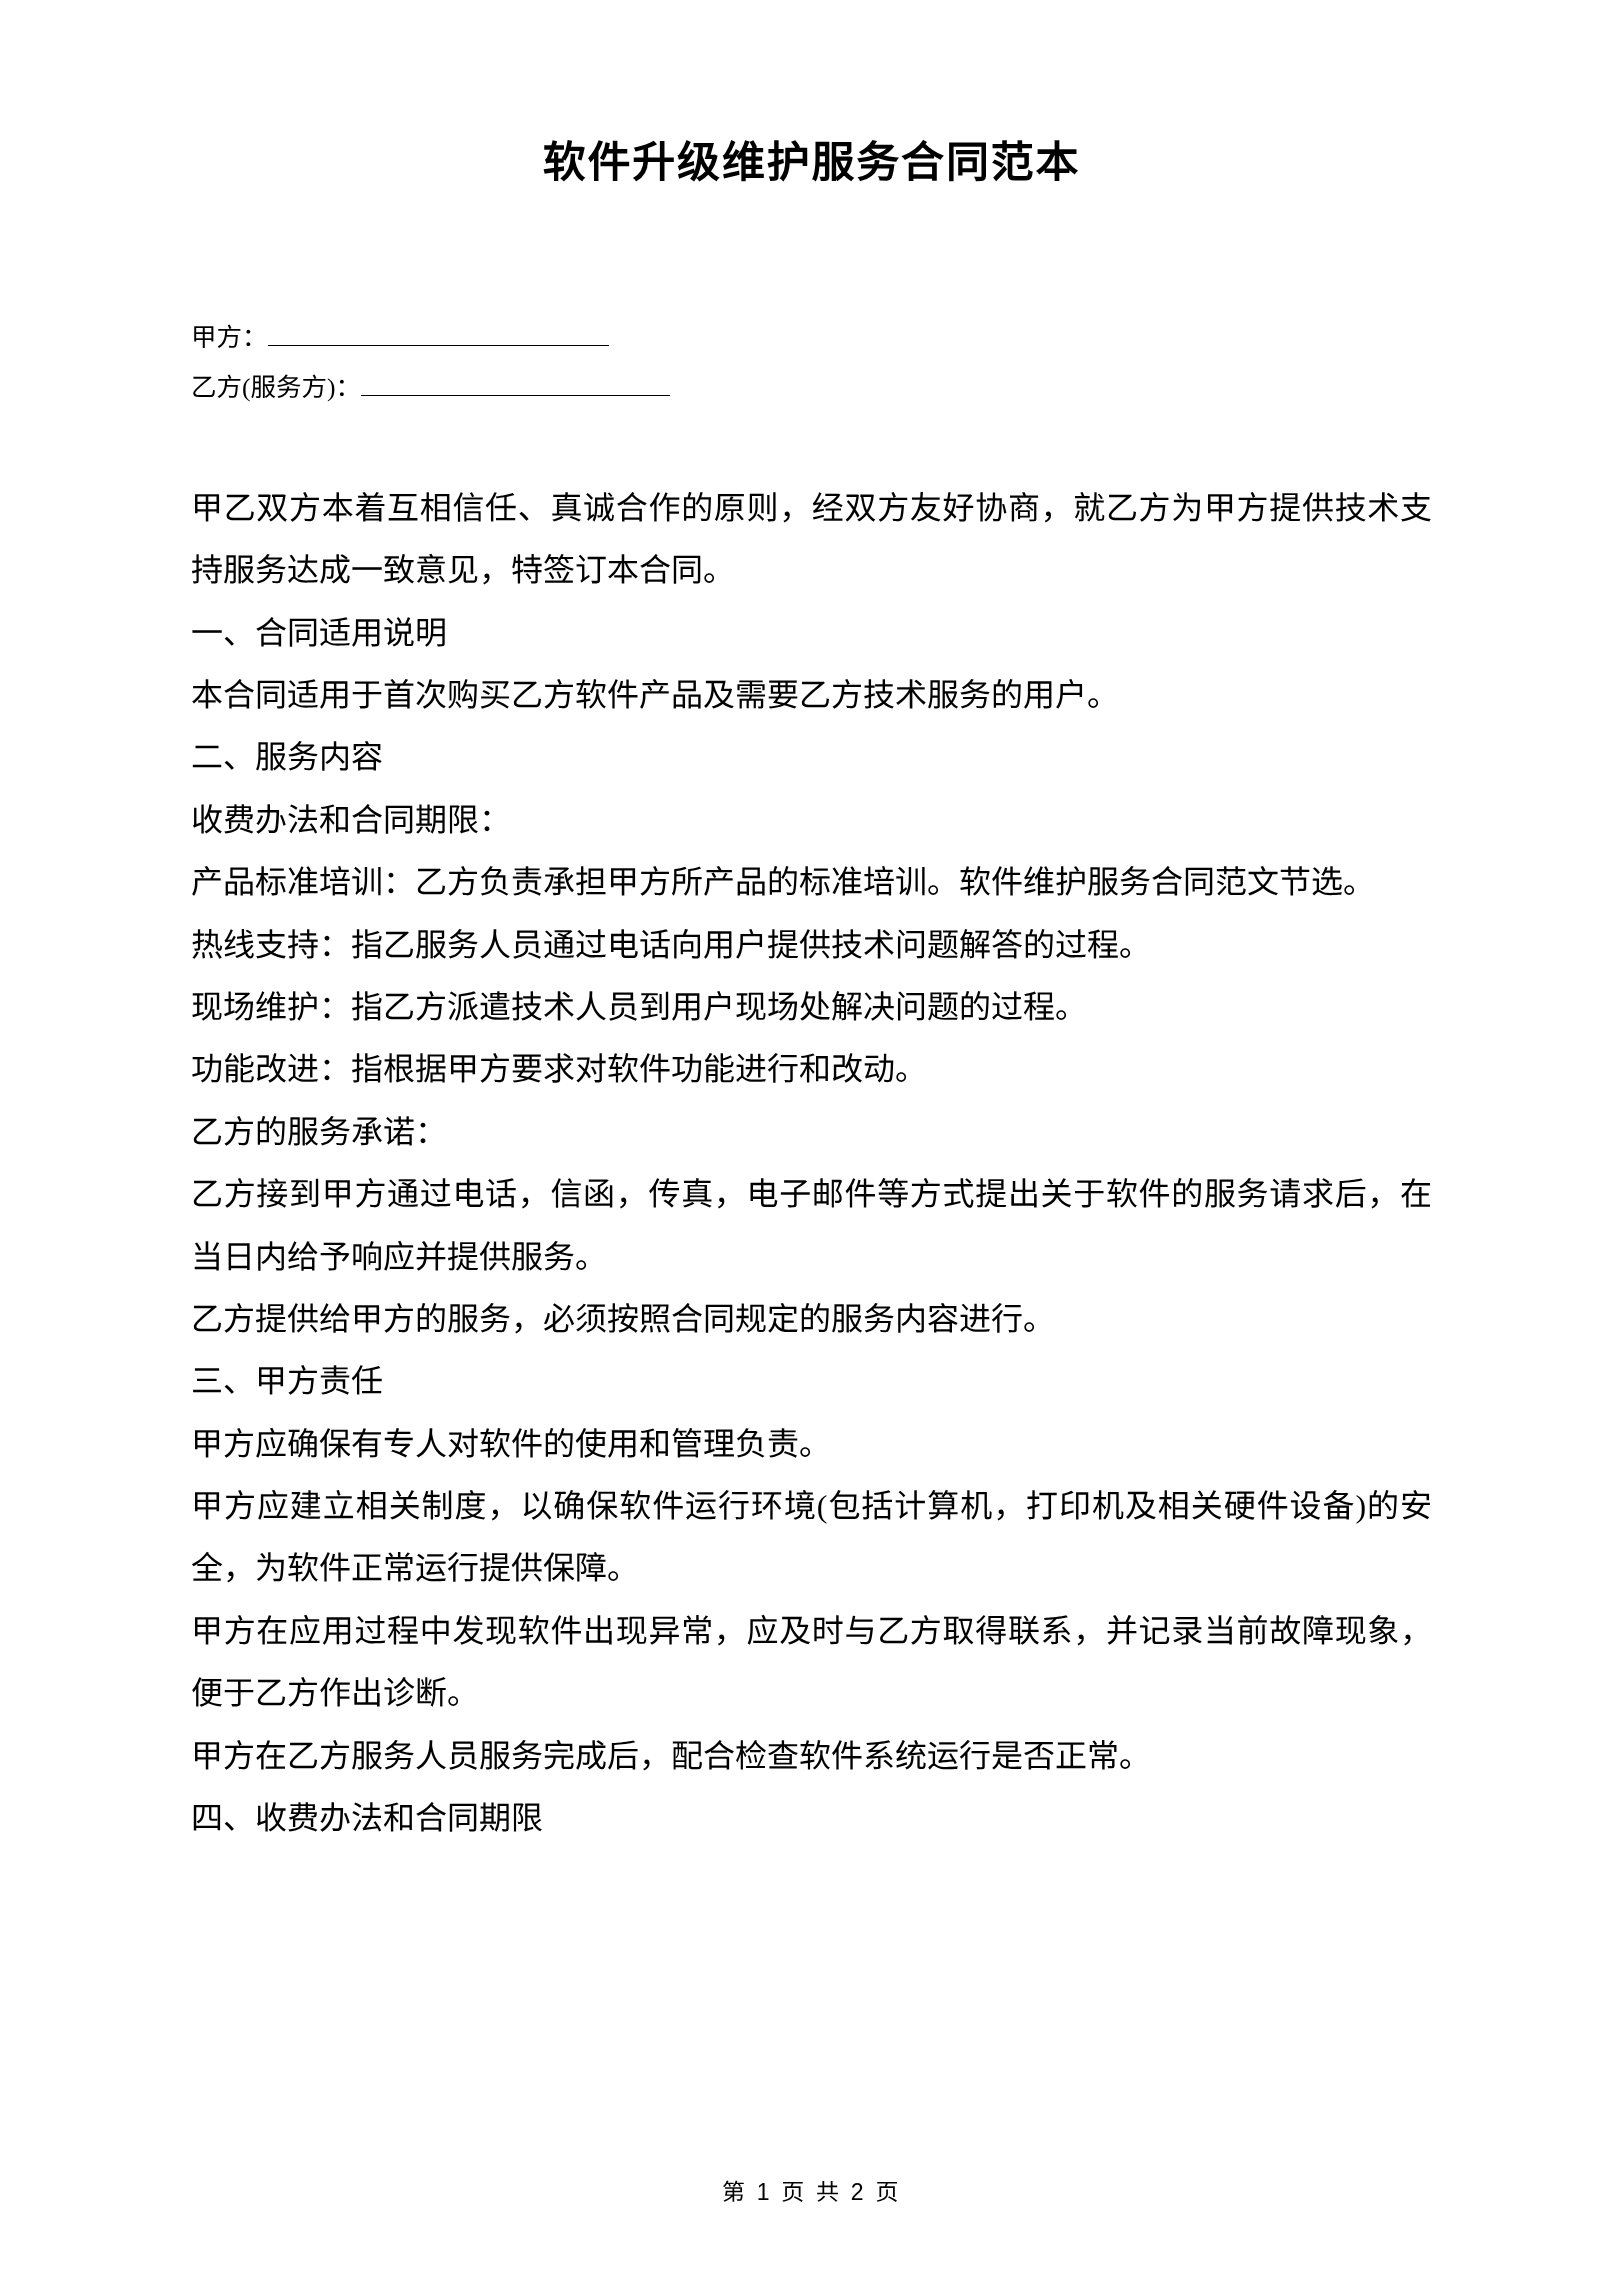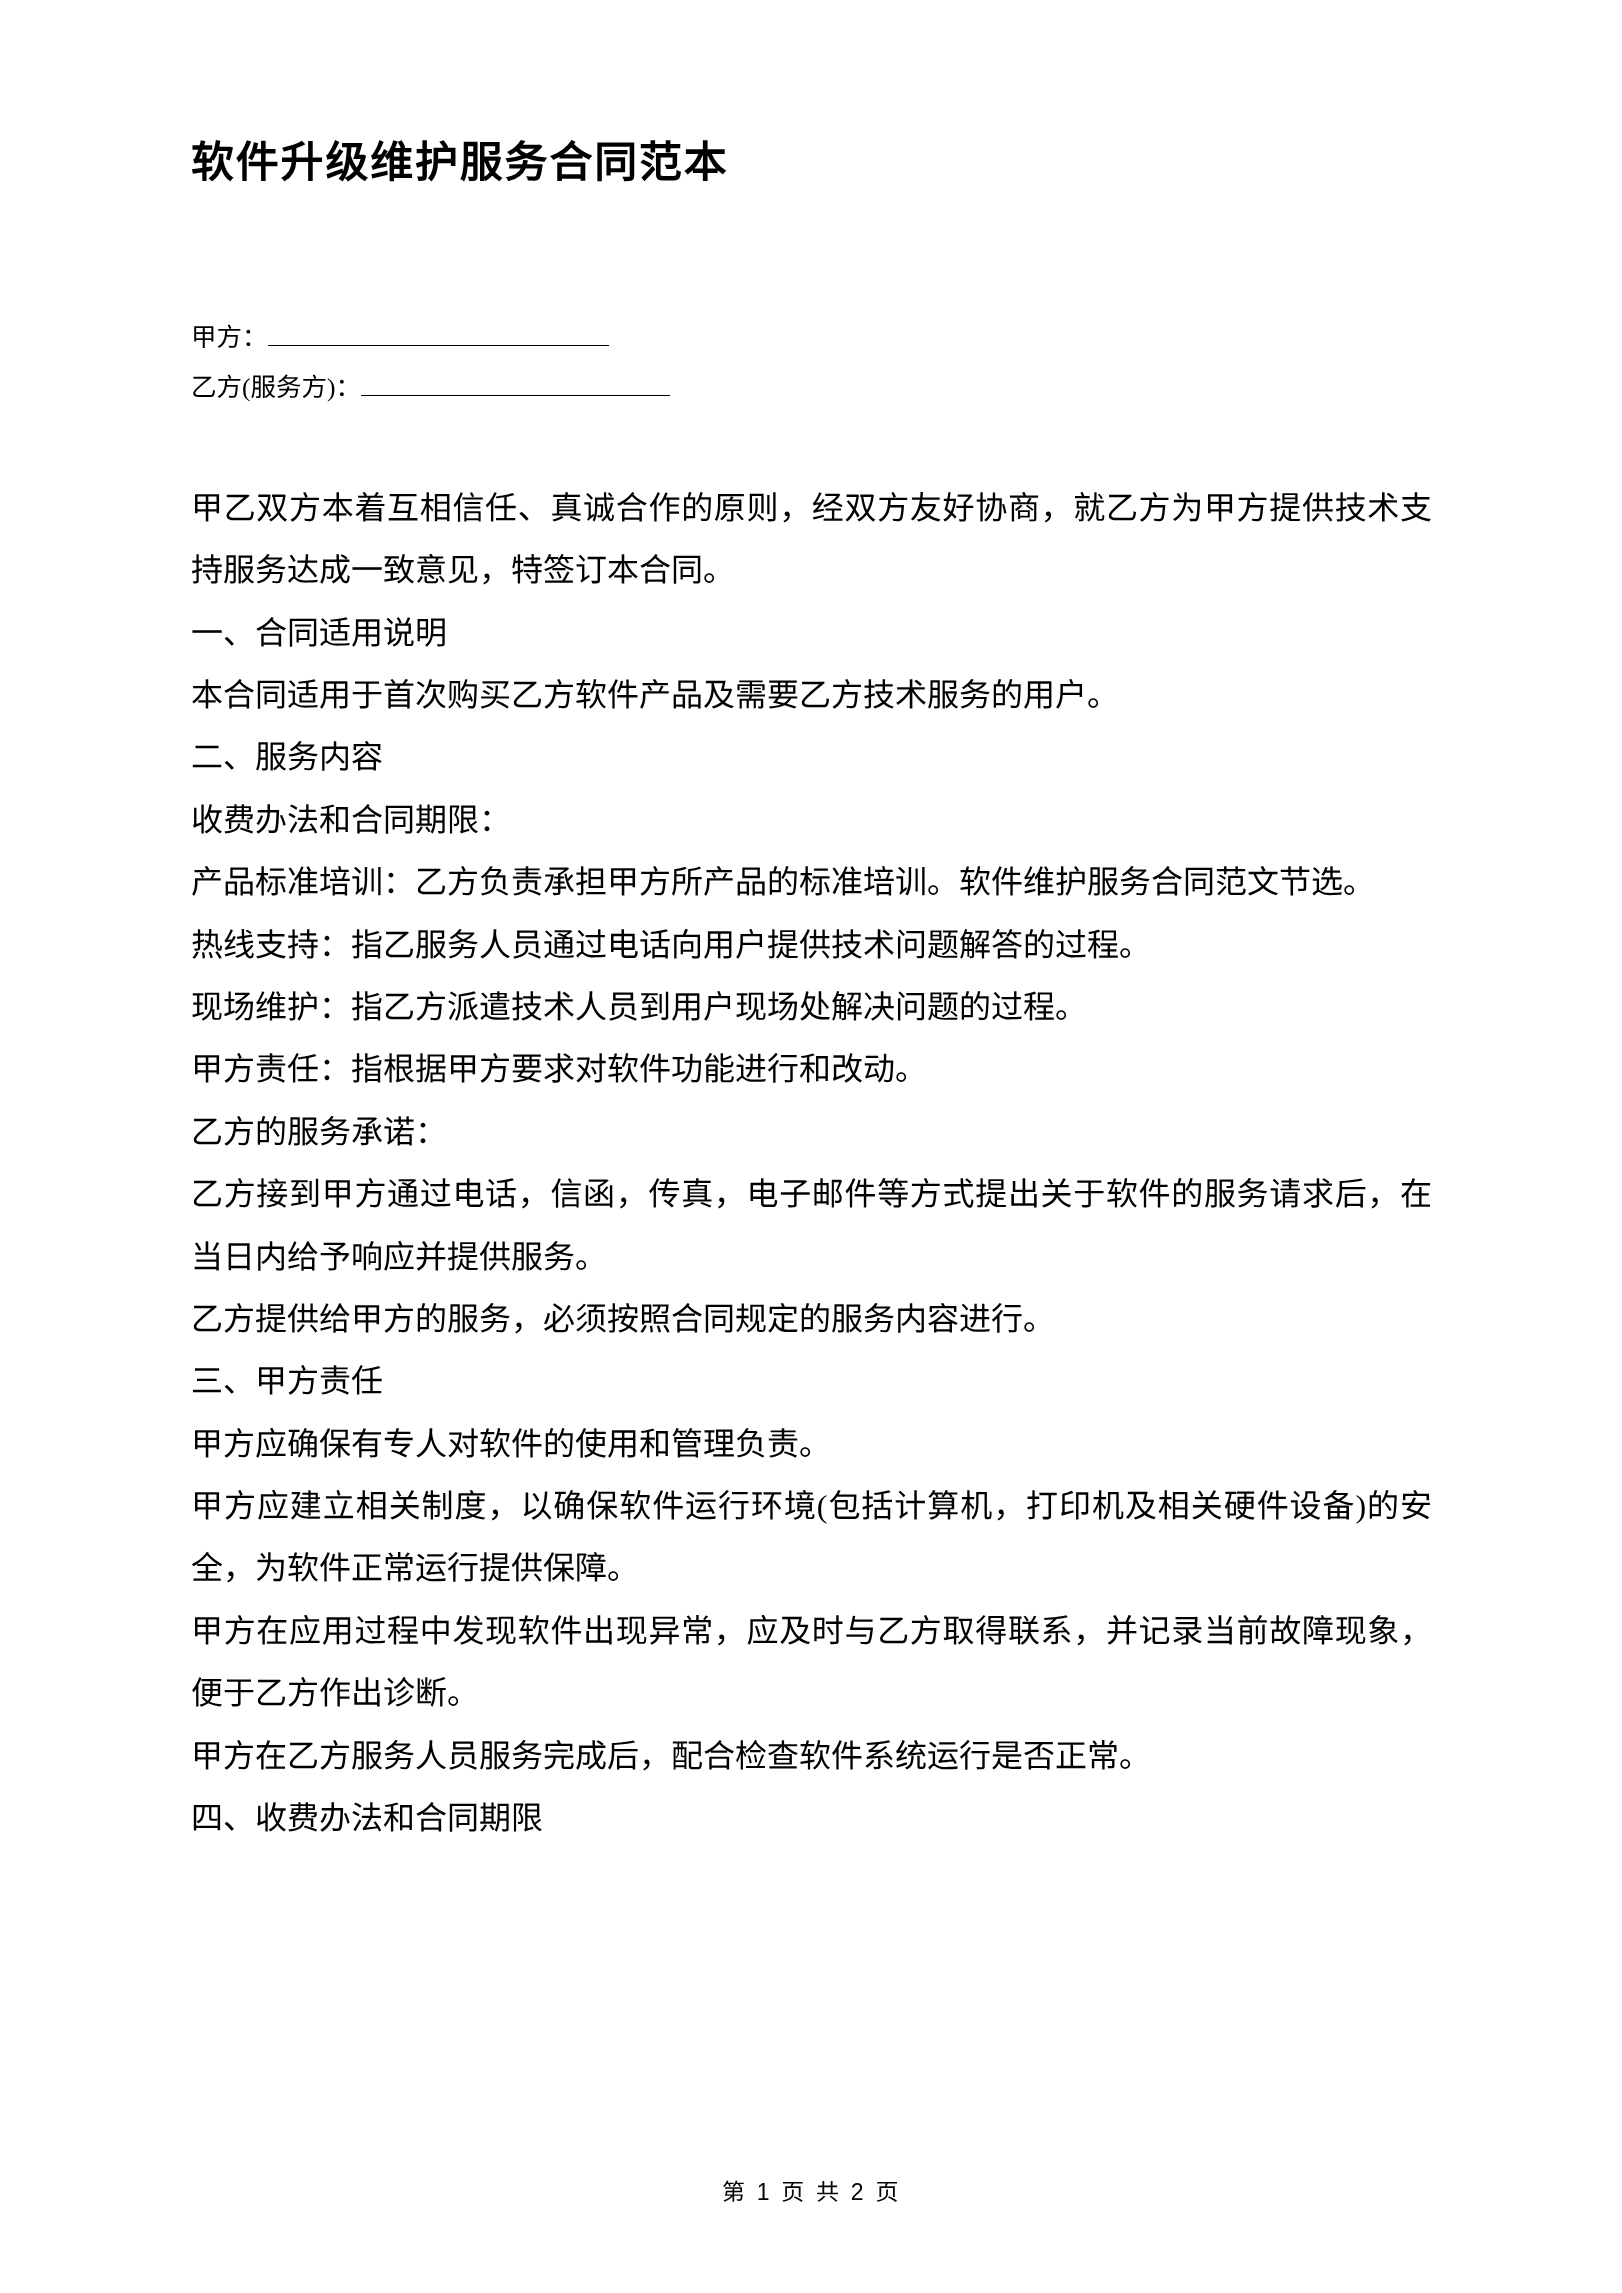--- a/index.html
+++ b/index.html
@@ -14,21 +14,21 @@
   .page {
     position: relative;
     width: 1623px;
     height: 2294px;
     background: #ffffff;
     box-sizing: border-box;
     padding: 109px 191px 0 191px;
     overflow: hidden;
   }
   .doc-title {
-    text-align: left;
+    text-align: center;
     font-family: Liberation Serif, serif;
     font-size: 43px;
     font-weight: bold;
     letter-spacing: 1.8px;
     margin: 0;
     padding-top: 25.5px;
     line-height: 1.3;
   }
   .party-block {
     margin-top: 123px;
@@ -85,21 +85,21 @@
 
   <div class="body-block">
     <p class="para">甲乙双方本着互相信任、真诚合作的原则，经双方友好协商，就乙方为甲方提供技术支持服务达成一致意见，特签订本合同。</p>
     <p class="para">一、合同适用说明</p>
     <p class="para">本合同适用于首次购买乙方软件产品及需要乙方技术服务的用户。</p>
     <p class="para">二、服务内容</p>
     <p class="para">收费办法和合同期限：</p>
     <p class="para">产品标准培训：乙方负责承担甲方所产品的标准培训。软件维护服务合同范文节选。</p>
     <p class="para">热线支持：指乙服务人员通过电话向用户提供技术问题解答的过程。</p>
     <p class="para">现场维护：指乙方派遣技术人员到用户现场处解决问题的过程。</p>
-    <p class="para">甲方责任：指根据甲方要求对软件功能进行和改动。</p>
+    <p class="para">功能改进：指根据甲方要求对软件功能进行和改动。</p>
     <p class="para">乙方的服务承诺：</p>
     <p class="para">乙方接到甲方通过电话，信函，传真，电子邮件等方式提出关于软件的服务请求后，在当日内给予响应并提供服务。</p>
     <p class="para">乙方提供给甲方的服务，必须按照合同规定的服务内容进行。</p>
     <p class="para">三、甲方责任</p>
     <p class="para">甲方应确保有专人对软件的使用和管理负责。</p>
     <p class="para">甲方应建立相关制度，以确保软件运行环境(包括计算机，打印机及相关硬件设备)的安全，为软件正常运行提供保障。</p>
     <p class="para">甲方在应用过程中发现软件出现异常，应及时与乙方取得联系，并记录当前故障现象，便于乙方作出诊断。</p>
     <p class="para">甲方在乙方服务人员服务完成后，配合检查软件系统运行是否正常。</p>
     <p class="para">四、收费办法和合同期限</p>
   </div>

